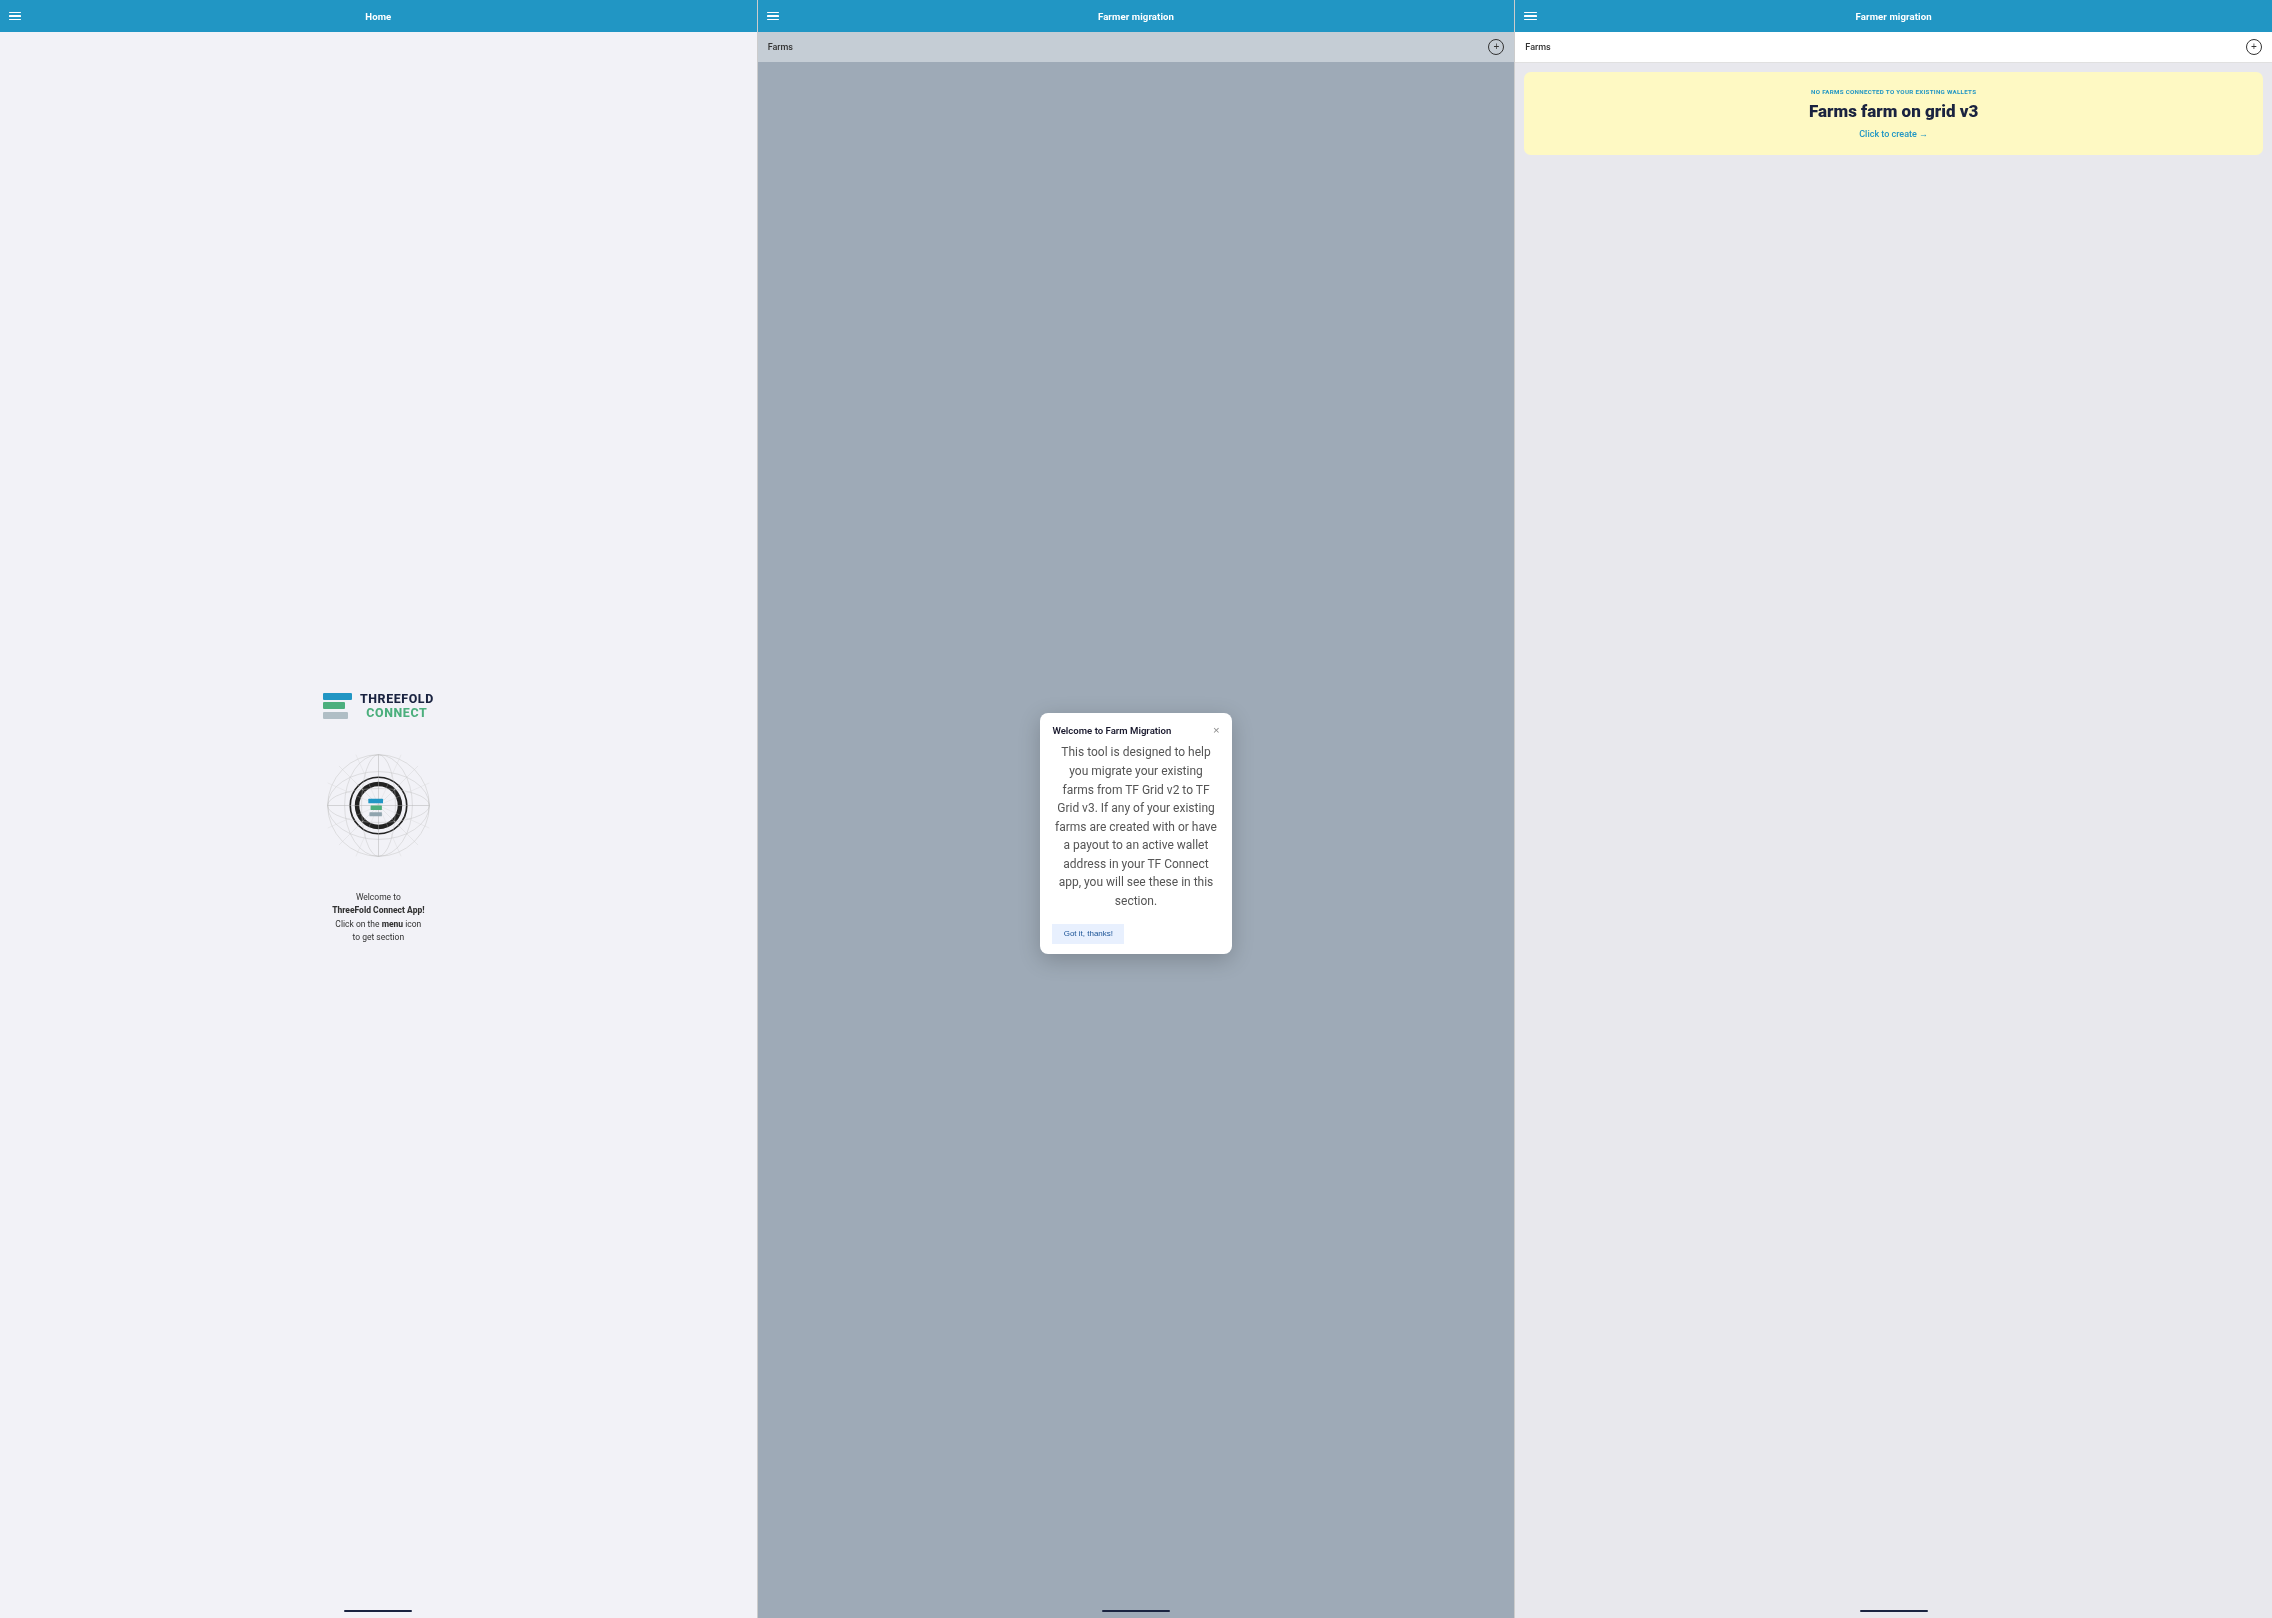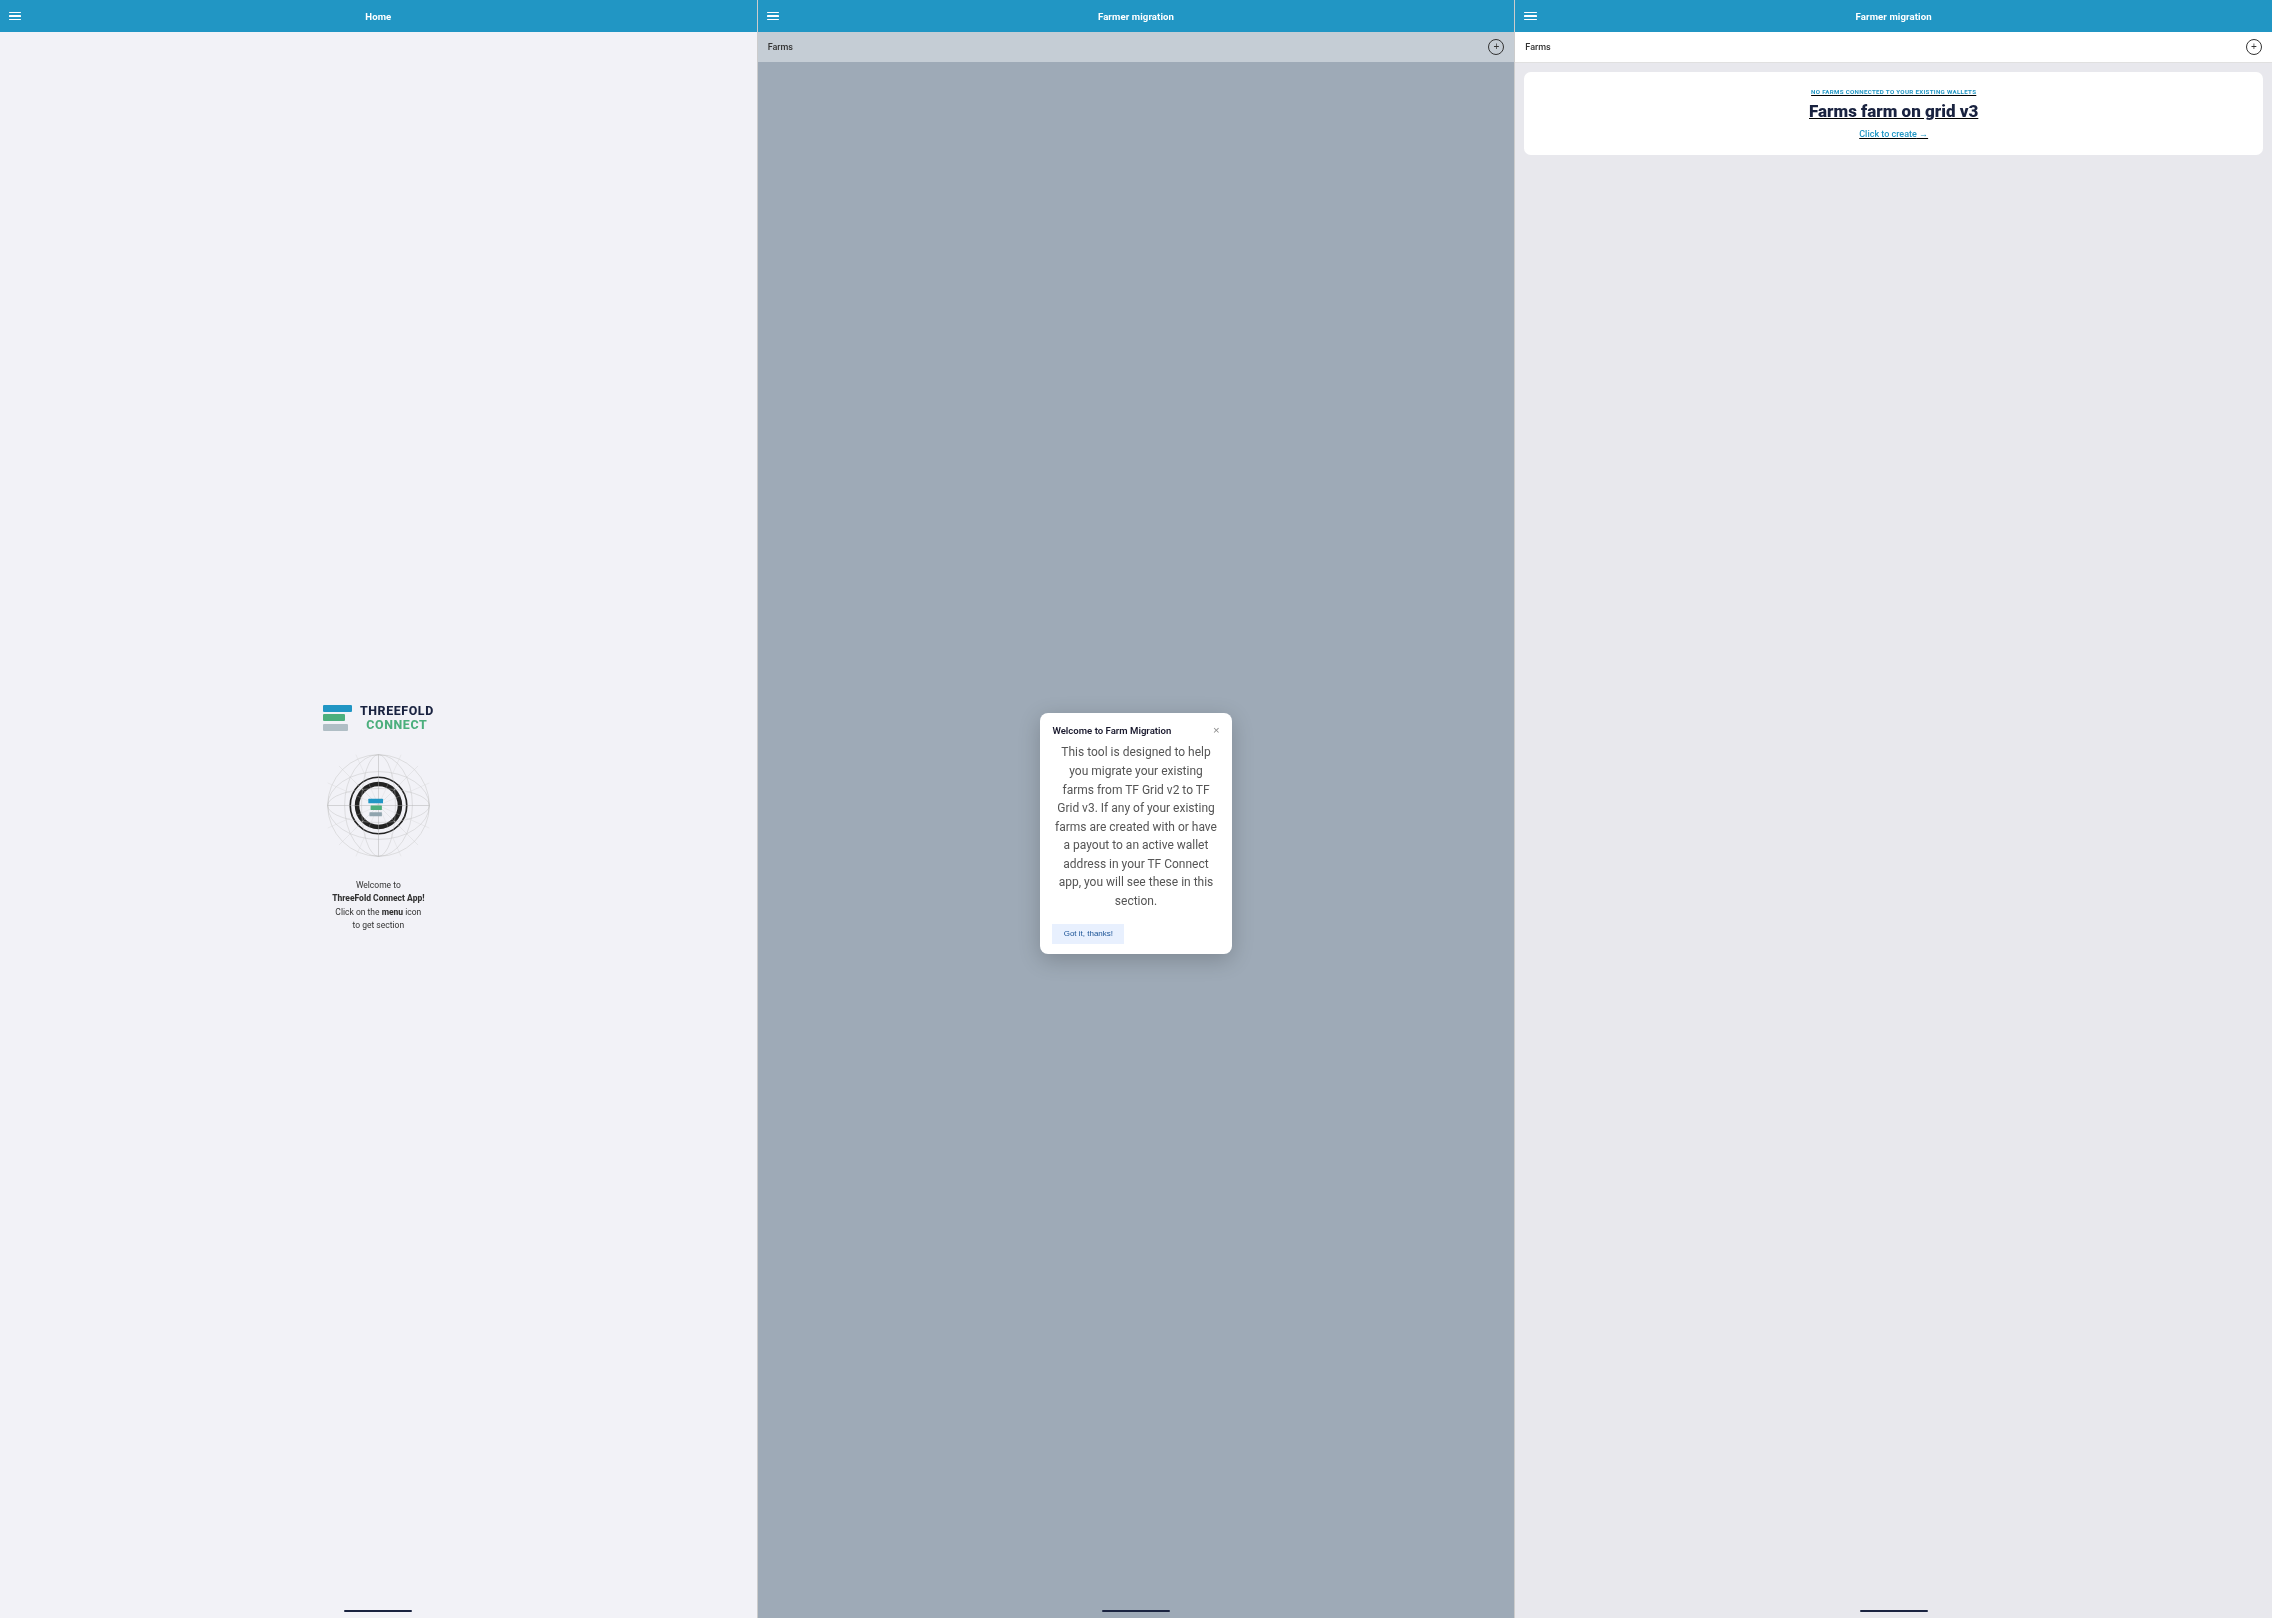--- a/index.html
+++ b/index.html
@@ -56,21 +56,21 @@
     .panel-1 {
       background: #f2f2f7;
     }
     .panel-1 .panel-body {
       flex: 1;
       display: flex;
       flex-direction: column;
       align-items: center;
       justify-content: center;
       padding: 18px;
-      gap: 17px;
+      gap: 29px;
     }
 
     
     .logo-container {
       display: flex;
       align-items: center;
       gap: 8px;
     }
     .logo-bars {
       display: flex;
@@ -235,25 +235,24 @@
       font-weight: 500;
     }
 
     
     .panel-3 {
       background: #e8e8ed;
     }
 
     
     .no-farms-card {
-      background: #ffffff;
+      background: #fef9c3;
       border-radius: 6.8px;
       padding: 16px 13.5px;
       text-align: center;
-      text-decoration: underline;
     }
     .no-farms-subtitle {
       font-size: 6.2px;
       font-weight: 700;
       color: #2196c4;
       letter-spacing: 0.3px;
       text-transform: uppercase;
       margin-bottom: 5.6px;
       line-height: 1.4;
     }

